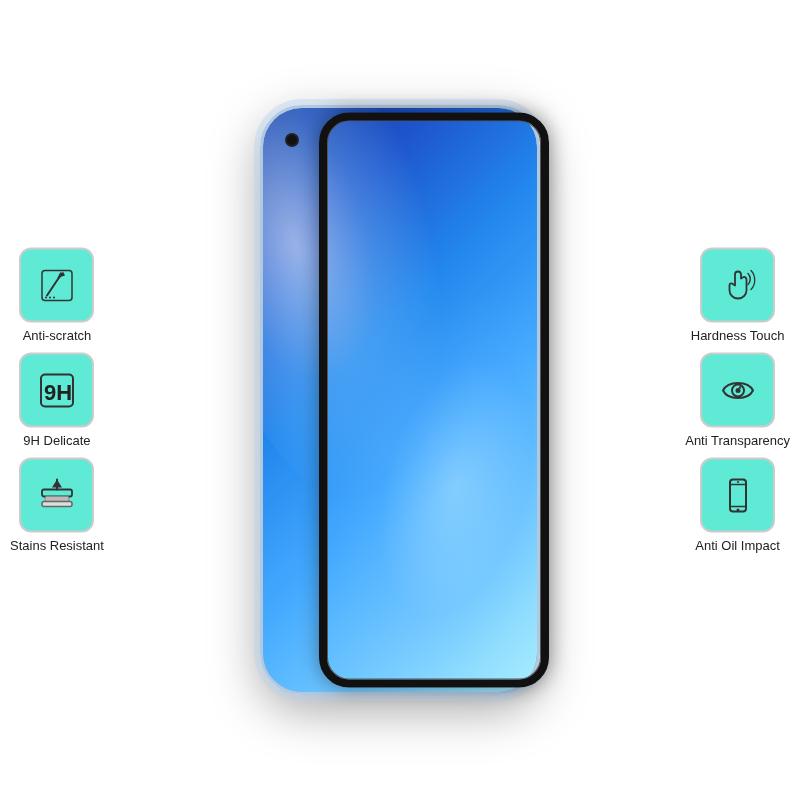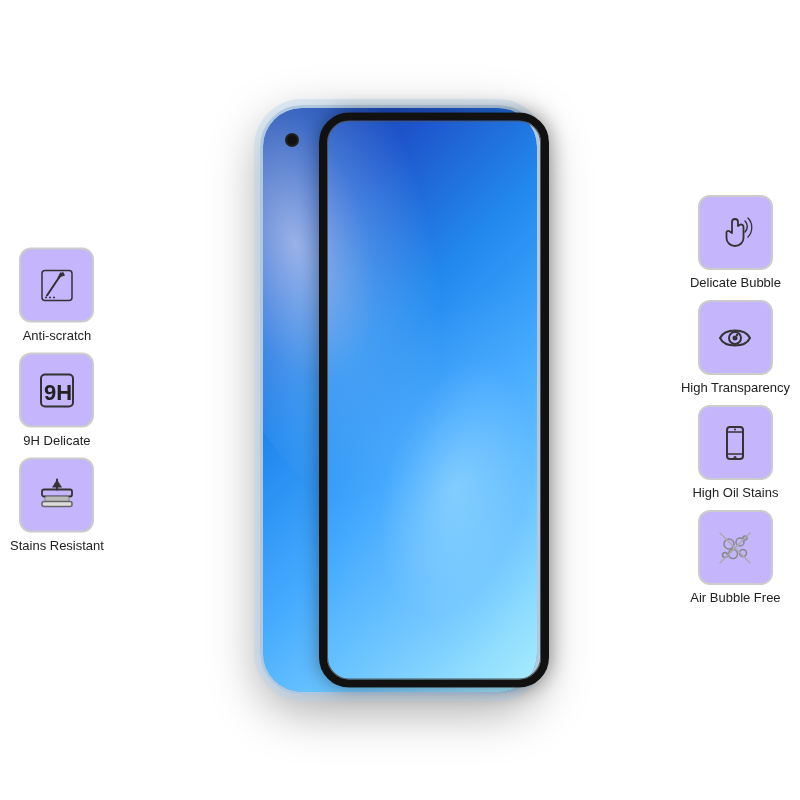--- a/index.html
+++ b/index.html
@@ -51,21 +51,21 @@
       gap: 5px;
     }
     .feature-icon-box {
       width: 75px;
       height: 75px;
       border: 2px solid #ccc;
       border-radius: 12px;
       display: flex;
       align-items: center;
       justify-content: center;
-      background: #c4b5fd;
+      background: #5eead4;
     }
     .feature-label {
       font-size: 13px;
       color: #222;
       text-align: center;
       font-weight: 500;
     }
 
     
     .phone-wrapper {
@@ -156,67 +156,50 @@
     <div class="feature-item">
       <div class="feature-icon-box">
         <svg viewBox="0 0 40 40">
 
           <path d="M20 6 C18 6 17 7.5 17 9 L17 20 L14 18 C13 17.5 11.5 18 11.5 19.5 L11.5 25 C11.5 29 15 33 20 33 C25 33 28.5 29 28.5 25 L28.5 14 C28.5 12.5 27 11 25.5 11.5 L23 13 L23 9 C23 7.5 22 6 20 6 Z" fill="none" stroke="#333" stroke-width="1.8" stroke-linejoin="round"></path>
 
           <path d="M30 8 C33 11 33 16 30 19" fill="none" stroke="#333" stroke-width="1.5" stroke-linecap="round"></path>
           <path d="M33 5 C38 10 38 19 33 24" fill="none" stroke="#333" stroke-width="1.3" stroke-linecap="round"></path>
         </svg>
       </div>
-      <span class="feature-label">Delicate Bubble</span>
+      <span class="feature-label">Hardness Touch</span>
     </div>
 
     <div class="feature-item">
       <div class="feature-icon-box">
         <svg viewBox="0 0 40 40">
 
           <path d="M5 20 C10 10 30 10 35 20 C30 30 10 30 5 20 Z" fill="none" stroke="#333" stroke-width="2"></path>
 
           <circle cx="20" cy="20" r="6" fill="none" stroke="#333" stroke-width="2"></circle>
 
           <circle cx="20" cy="20" r="2.5" fill="#333"></circle>
 
           <circle cx="22" cy="17" r="1.2" fill="#333"></circle>
         </svg>
       </div>
-      <span class="feature-label">High Transparency</span>
+      <span class="feature-label">Anti Transparency</span>
     </div>
 
     <div class="feature-item">
       <div class="feature-icon-box">
         <svg viewBox="0 0 40 40">
           <rect x="12" y="4" width="16" height="32" rx="3" fill="none" stroke="#333" stroke-width="2"></rect>
           <line x1="12" y1="9" x2="28" y2="9" stroke="#333" stroke-width="1.5"></line>
           <line x1="12" y1="31" x2="28" y2="31" stroke="#333" stroke-width="1.5"></line>
           <circle cx="20" cy="34.5" r="1.5" fill="#333"></circle>
 
           <circle cx="20" cy="6.5" r="1" fill="#333"></circle>
         </svg>
       </div>
-      <span class="feature-label">High Oil Stains</span>
-    </div>
-
-    <div class="feature-item">
-      <div class="feature-icon-box">
-        <svg viewBox="0 0 40 40">
-
-          <circle cx="14" cy="16" r="5" fill="none" stroke="#888" stroke-width="1.5"></circle>
-          <circle cx="25" cy="14" r="4" fill="none" stroke="#888" stroke-width="1.5"></circle>
-          <circle cx="18" cy="26" r="4.5" fill="none" stroke="#888" stroke-width="1.5"></circle>
-          <circle cx="28" cy="25" r="3.5" fill="none" stroke="#888" stroke-width="1.5"></circle>
-          <circle cx="10" cy="27" r="2.5" fill="none" stroke="#888" stroke-width="1.5"></circle>
-          <circle cx="30" cy="10" r="2" fill="none" stroke="#888" stroke-width="1.5"></circle>
-
-          <line x1="5" y1="5" x2="35" y2="35" stroke="#aaa" stroke-width="1.5" stroke-linecap="round"></line>
-          <line x1="35" y1="5" x2="5" y2="35" stroke="#aaa" stroke-width="1.5" stroke-linecap="round"></line>
-        </svg>
-      </div>
-      <span class="feature-label">Air Bubble Free</span>
-    </div>
+      <span class="feature-label">Anti Oil Impact</span>
+    </div>
+
 
 
   </div>
 
 </div>
 
 </body></html>

